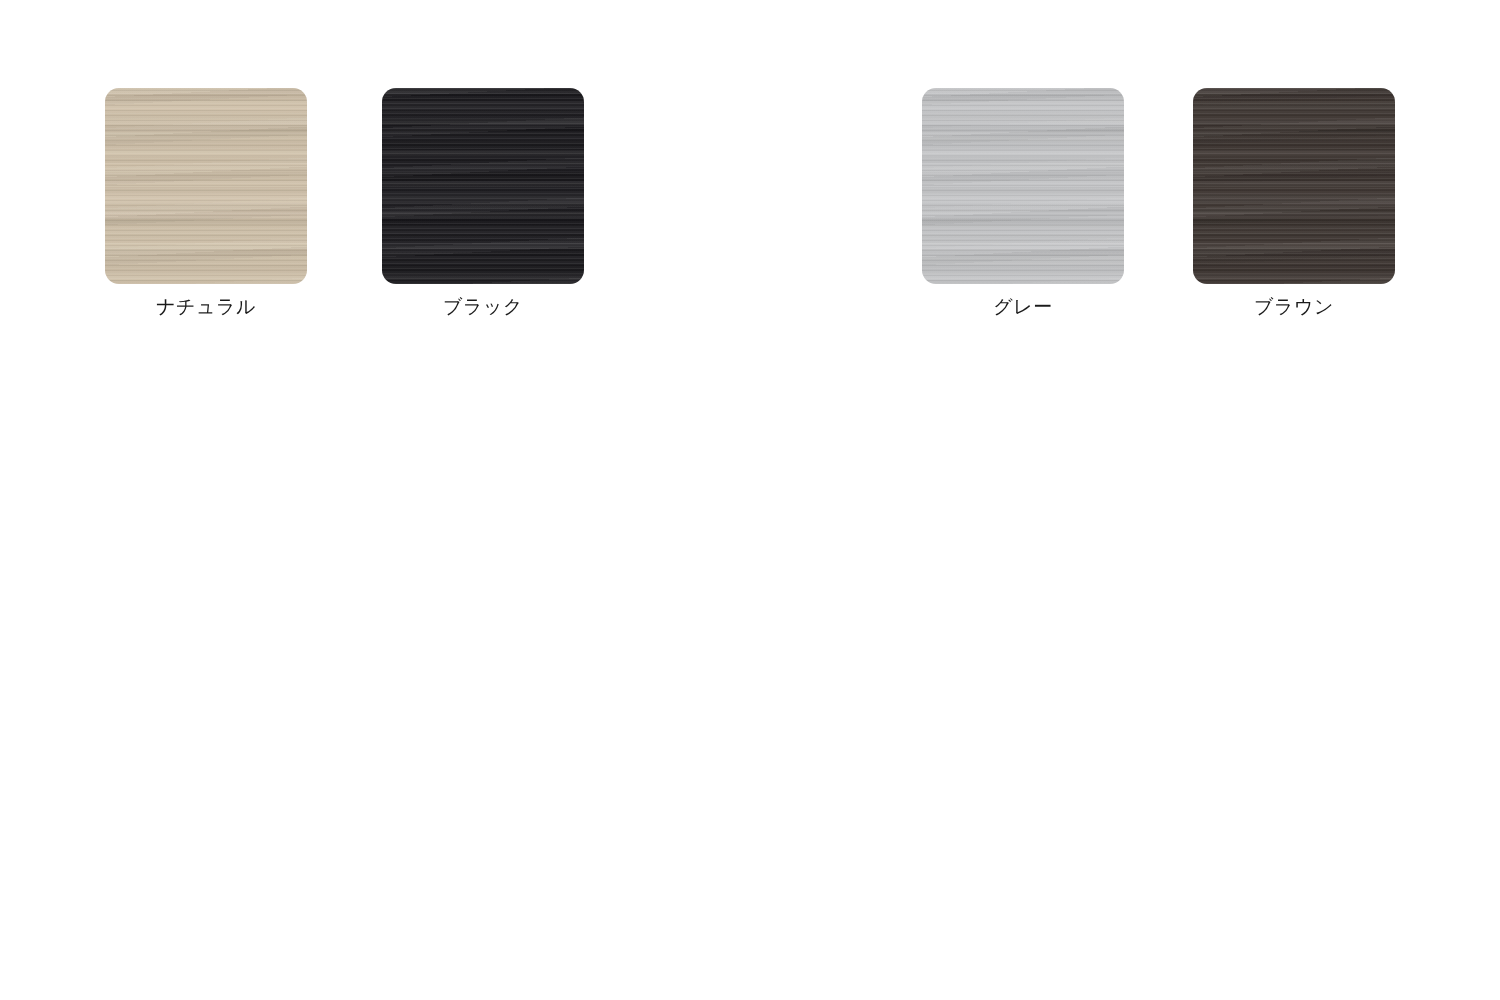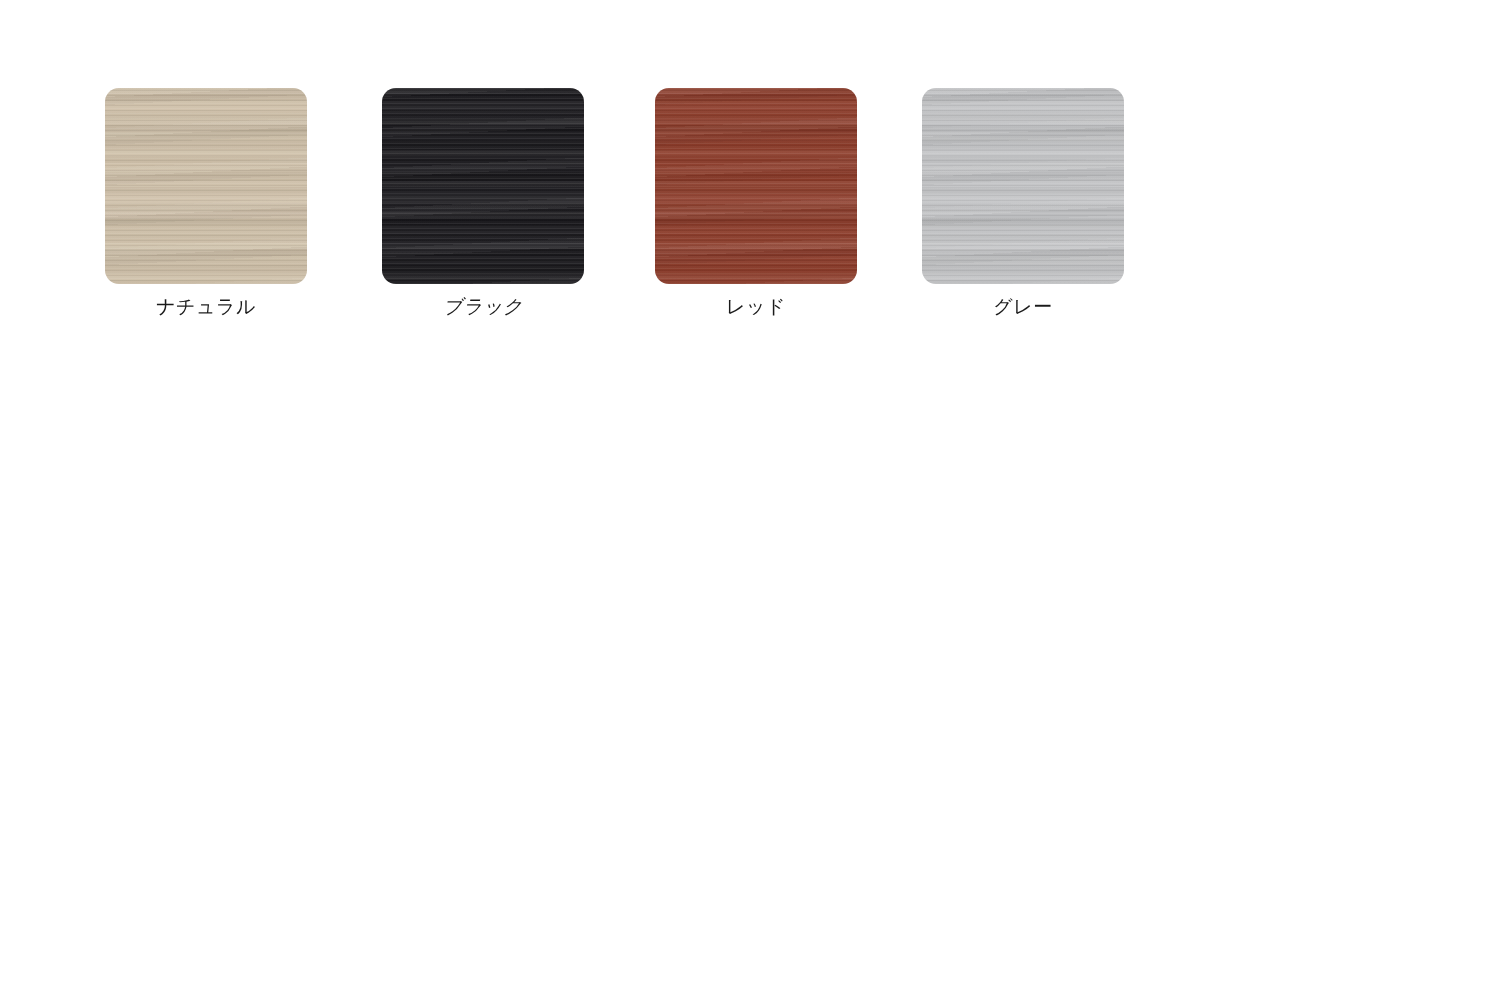--- a/index.html
+++ b/index.html
@@ -124,37 +124,37 @@
     <div class="swatch-label" style="color: rgb(26, 26, 26);">ナチュラル</div>
   </div>
 
   <div class="swatch-item" style="left:382px;">
     <div class="swatch-tile" style="background-color: rgb(24, 23, 27);">
       <div class="grain grain-band"></div>
       <div class="grain grain-broad"></div>
       <div class="grain grain-wave"></div>
       <div class="grain grain-fine"></div>
     </div>
-    <div class="swatch-label" style="color: rgb(26, 26, 26); font-style: italic;">ブラック</div>
+    <div class="swatch-label" style="color: rgb(26, 26, 26);">ブラック</div>
   </div>
 
-  <div class="swatch-item" style="left:655px;">
-    <div class="swatch-tile" style="background-color: rgb(140, 58, 40);">
-      <div class="grain grain-band"></div>
-      <div class="grain grain-broad"></div>
-      <div class="grain grain-wave"></div>
-      <div class="grain grain-fine"></div>
-    </div>
-    <div class="swatch-label" style="color: rgb(26, 26, 26);">レッド</div>
-  </div>
 
   <div class="swatch-item" style="left:922px;">
     <div class="swatch-tile" style="background-color: rgb(195, 196, 198);">
       <div class="grain grain-band"></div>
       <div class="grain grain-broad"></div>
       <div class="grain grain-wave"></div>
       <div class="grain grain-fine"></div>
     </div>
     <div class="swatch-label" style="color: rgb(26, 26, 26); text-align: center;">グレー</div>
   </div>
 
+  <div class="swatch-item" style="left:1193px;">
+    <div class="swatch-tile" style="background-color: rgb(58, 50, 46);">
+      <div class="grain grain-band"></div>
+      <div class="grain grain-broad"></div>
+      <div class="grain grain-wave"></div>
+      <div class="grain grain-fine"></div>
+    </div>
+    <div class="swatch-label" style="color: rgb(26, 26, 26);">ブラウン</div>
+  </div>
 
 </div>
 
 </body></html>

